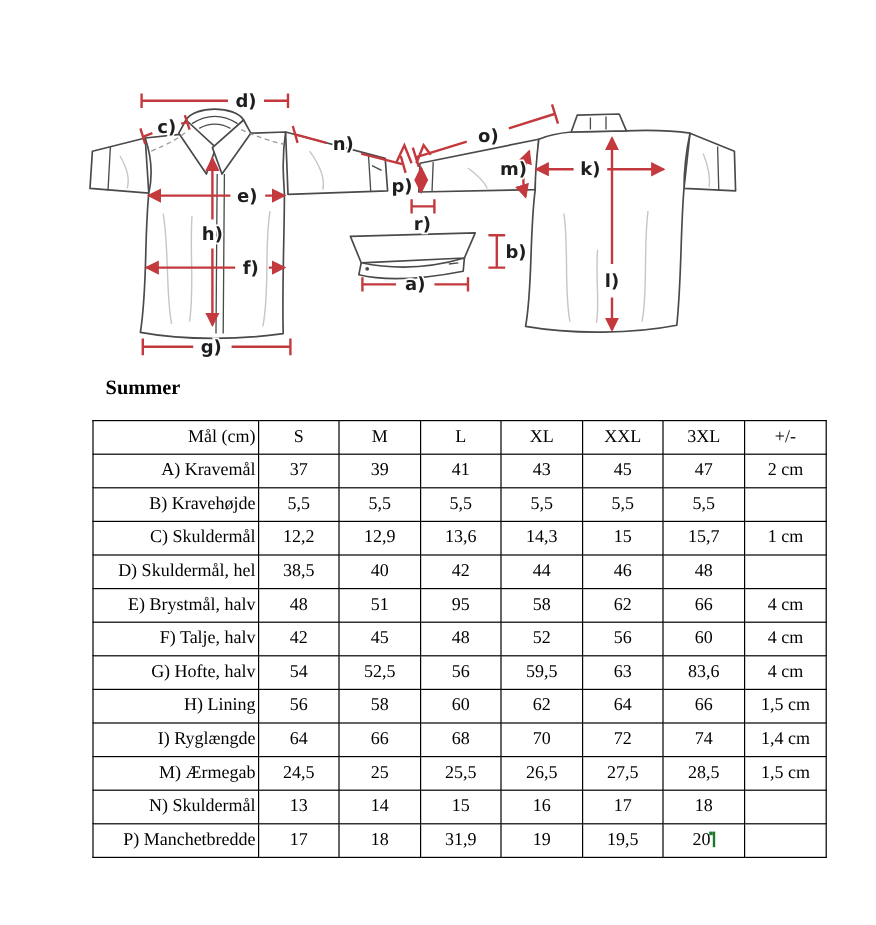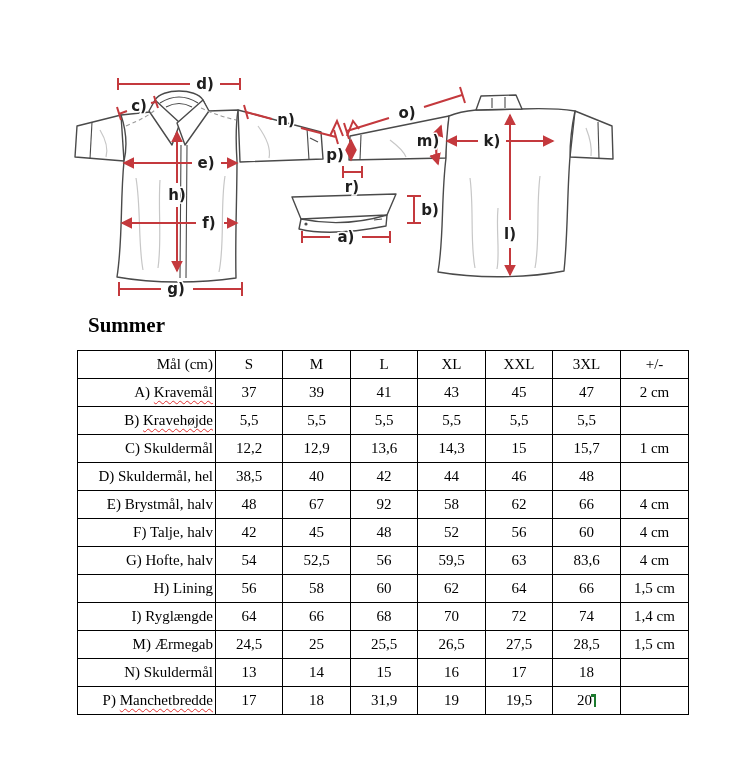--- a/index.html
+++ b/index.html
@@ -8,28 +8,28 @@
   
   #diagram{position:absolute;left:0;top:58px;}
   .outline{fill:#ffffff;stroke:#4a4a4a;stroke-width:1.4;stroke-linejoin:round;}
   .thin{fill:none;stroke:#4a4a4a;stroke-width:1.1;}
   .fold{fill:none;stroke:#c7c7c7;stroke-width:1.2;}
   .yoke{fill:none;stroke:#9a9a9a;stroke-width:1.1;stroke-dasharray:4 3;}
   .red{stroke:#c4393d;stroke-width:2;fill:none;}
   .dlabel{font-family:"DejaVu Sans",sans-serif;font-weight:bold;font-size:15px;fill:#1e1e1e;
           text-anchor:middle;dominant-baseline:central;paint-order:stroke;stroke:#ffffff;stroke-width:3px;}
   
-  #summer-title{position:absolute;left:88px;top:313px;font-weight:bold;font-size:21px;color:#000;}
+  #summer-title{position:absolute;left:88px;top:313px;font-weight:bold;font-size:17px;color:#000;}
   
   #size-table{position:absolute;left:77px;top:350px;border-collapse:collapse;table-layout:fixed;
               width:611px;font-size:15px;color:#000;}
   #size-table td{border:1px solid #000;height:27px;overflow:hidden;white-space:nowrap;}
   #size-table td.label-cell{text-align:right;padding:0 2px 0 5px;}
   #size-table td.value-cell{text-align:center;padding:0 2px;}
-  .misspelled{text-decoration:underline;text-decoration-style:wavy;text-decoration-color:#e03131;
+  .misspelled{text-decoration-style:wavy;text-decoration-color:#e03131;
               text-decoration-thickness:1px;text-underline-offset:3px;}
   .text-cursor{display:inline-block;position:relative;width:2px;height:13px;background:#1c7a2e;
                margin-left:2px;vertical-align:-2px;}
   .text-cursor::before{content:"";position:absolute;left:-3px;top:0;width:3px;height:3px;background:#1c7a2e;}
 </style>
 </head>
 <body>
 
 <div id="page">
 
@@ -209,22 +209,22 @@
           <td class="value-cell">40</td>
           <td class="value-cell">42</td>
           <td class="value-cell">44</td>
           <td class="value-cell">46</td>
           <td class="value-cell">48</td>
           <td class="value-cell"></td>
         </tr>
         <tr>
           <td class="label-cell"><span>E) </span><span>Brystmål, halv</span></td>
           <td class="value-cell">48</td>
-          <td class="value-cell">67</td>
-          <td class="value-cell">92</td>
+          <td class="value-cell">51</td>
+          <td class="value-cell">95</td>
           <td class="value-cell">58</td>
           <td class="value-cell">62</td>
           <td class="value-cell">66</td>
           <td class="value-cell">4 cm</td>
         </tr>
         <tr>
           <td class="label-cell"><span>F) </span><span>Talje, halv</span></td>
           <td class="value-cell">42</td>
           <td class="value-cell">45</td>
           <td class="value-cell">48</td>

